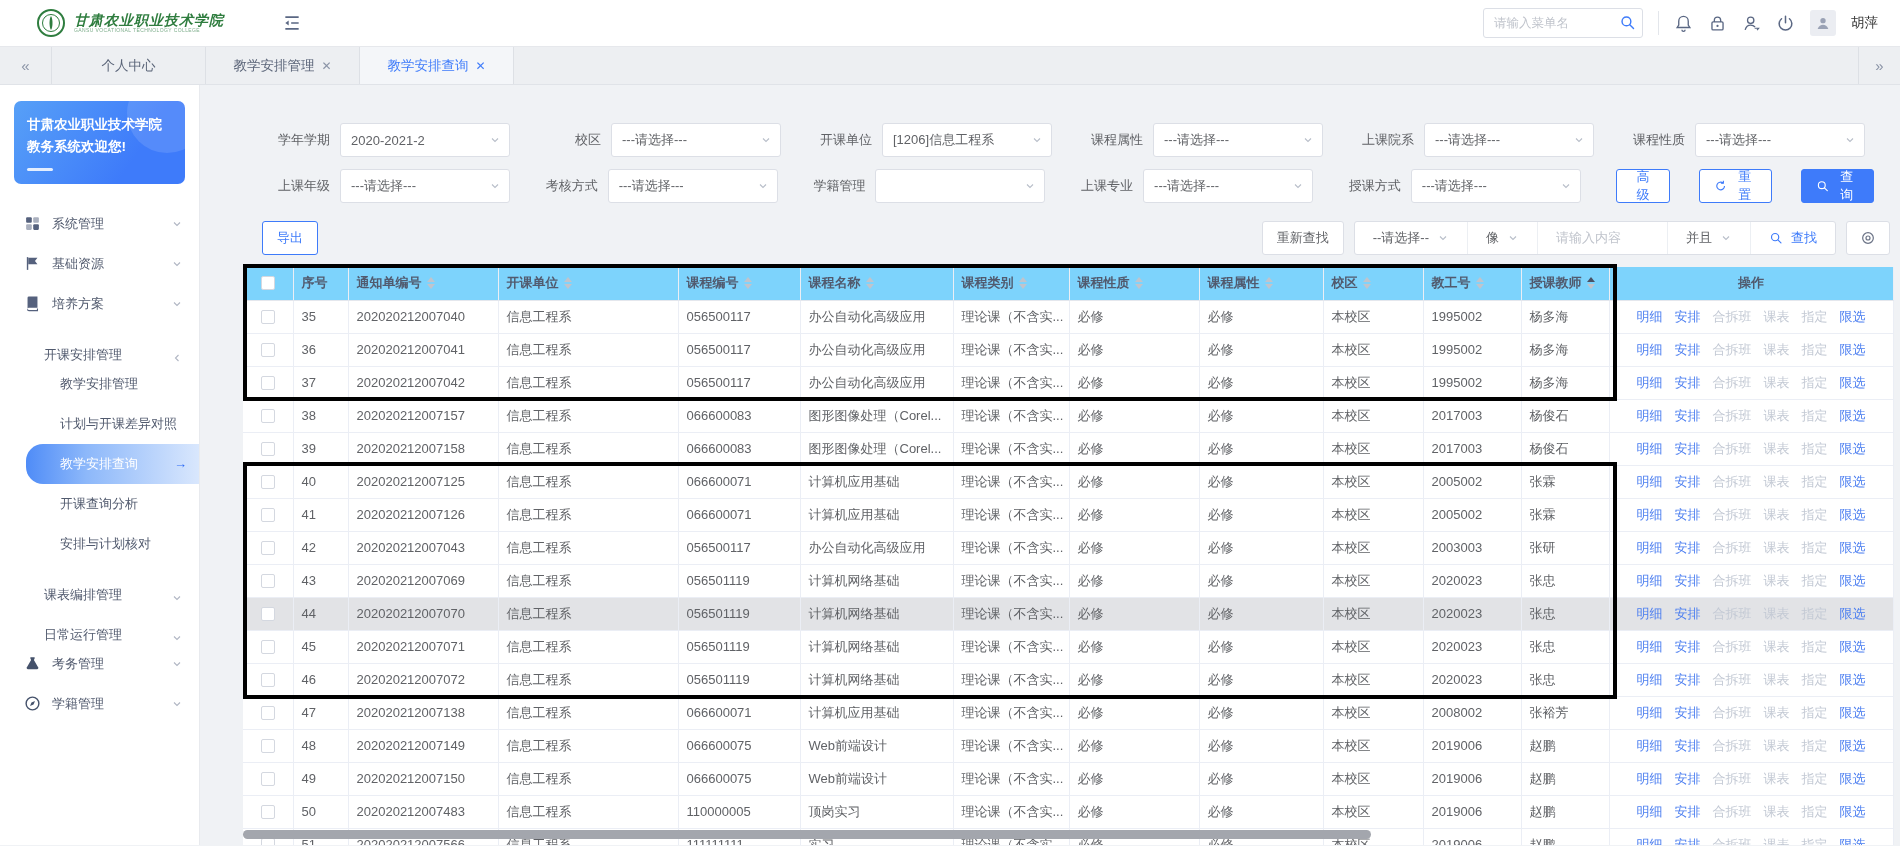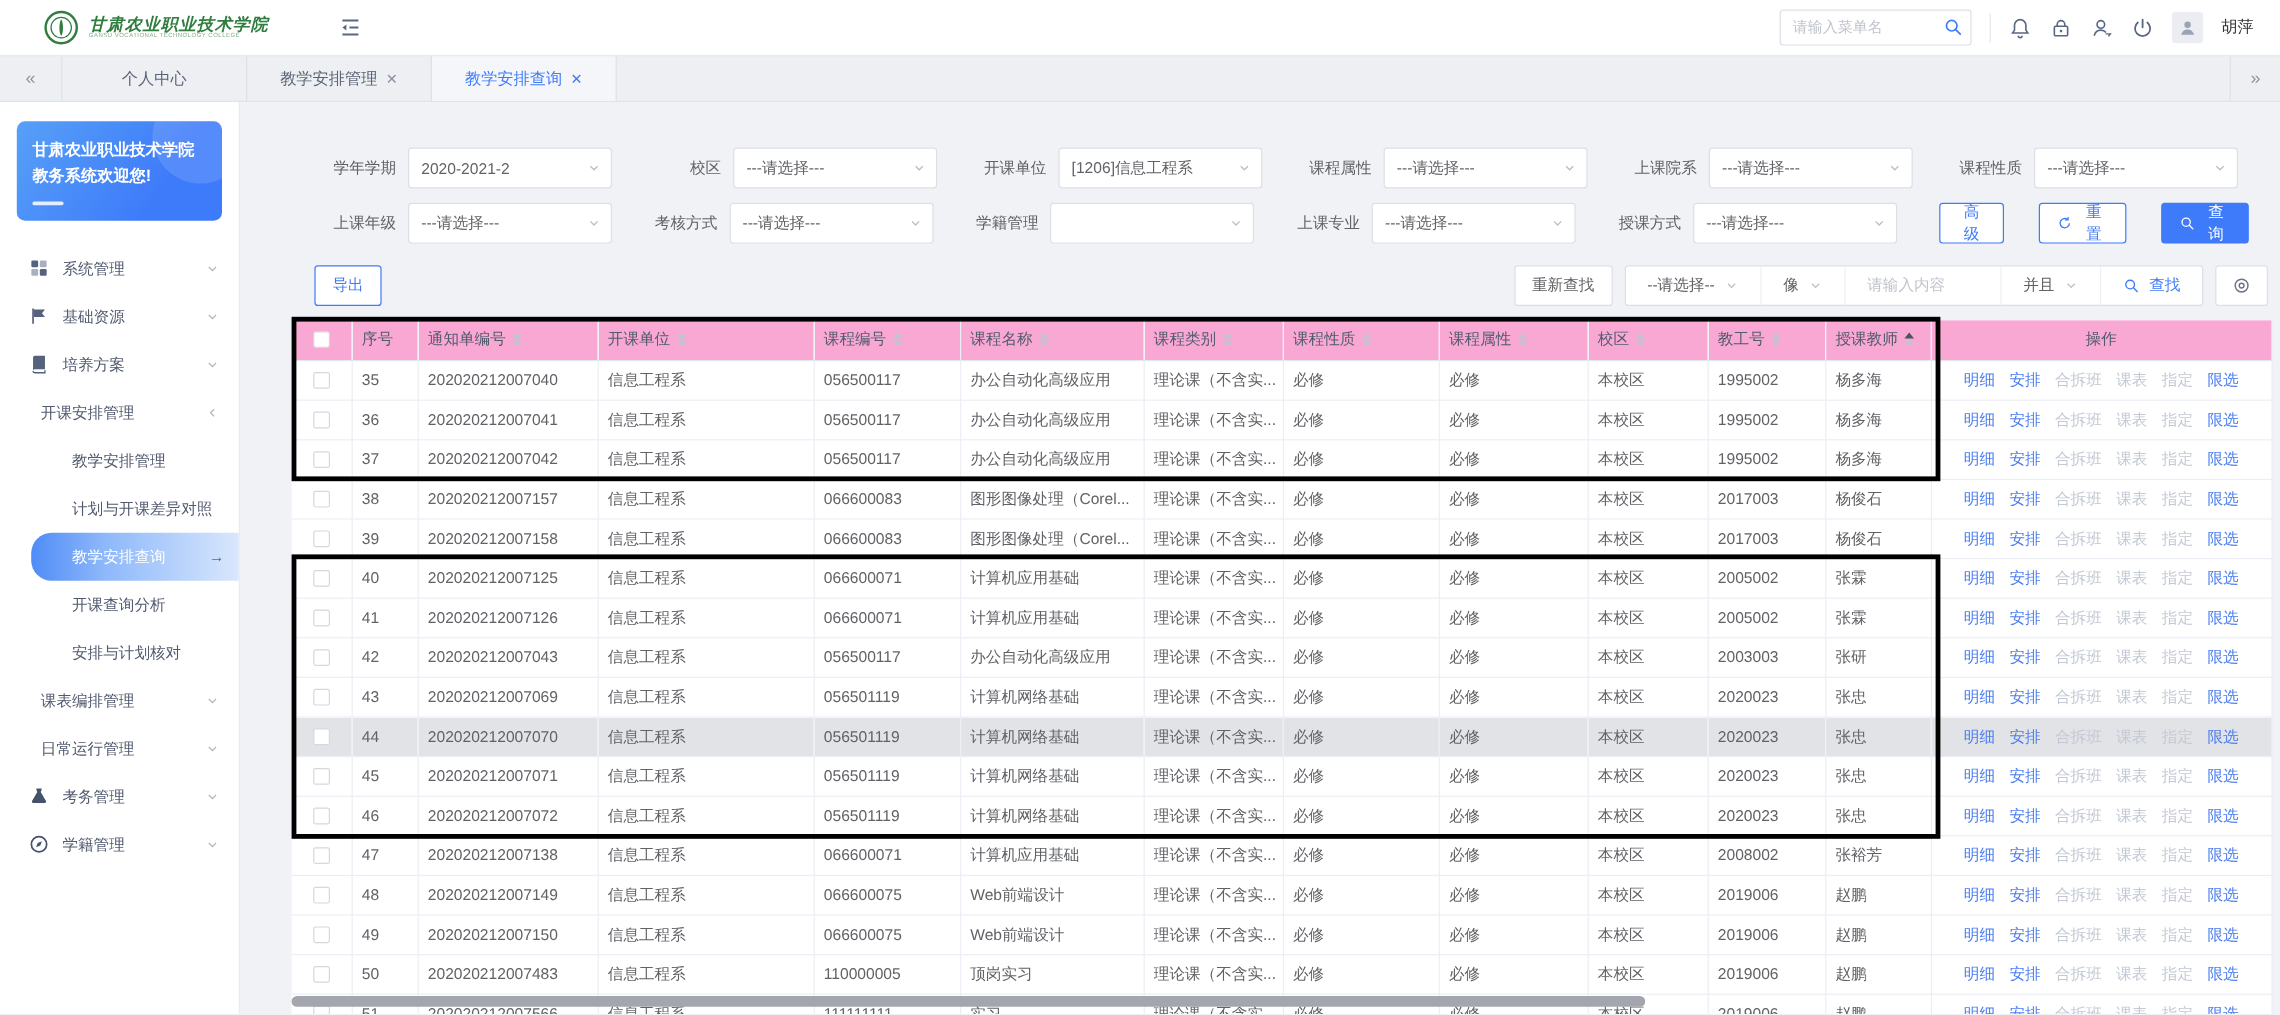--- a/index.html
+++ b/index.html
@@ -36,21 +36,21 @@
 
   
   #bodyrow { display:flex; height:760px; }
   #sidebar { width:200px; background:#fff; border-right:1px solid #e8eaee; padding-top:10px; overflow:hidden; }
   .banner { margin:6px 14px 20px 14px; border-radius:7px; padding:13px 10px 13px 13px; color:#fff; font-size:13.5px; font-weight:bold; line-height:1.65; background:linear-gradient(125deg,#57a0f7 0%,#3e7bfa 70%); position:relative; overflow:hidden; }
   .banner::before { content:""; position:absolute; right:-22px; top:-28px; width:80px; height:80px; border-radius:50%; background:rgba(255,255,255,.12); }
   .banner-bar { width:26px; height:3px; background:rgba(255,255,255,.85); border-radius:2px; margin-top:9px; }
   .mitem { height:40px; display:flex; align-items:center; font-size:13px; color:#515a6e; cursor:pointer; }
   .mitem .micon { width:18px; height:18px; margin:0 10px 0 24px; display:flex; color:#55617d; }
   .mitem .chev { margin-left:auto; margin-right:16px; color:#b0b6c3; display:flex; }
-  .mitem.lvl1 { padding-left:34px; }
+  .mitem.lvl1 { padding-left:44px;align-items:flex-end; }
   .mitem.lvl2 { padding-left:60px; }
   .mitem.parent-active { color:#3e7bfa; }
   .mitem.parent-active .micon { color:#3e7bfa; }
   .mitem.parent-active .chev { color:#3e7bfa; }
   .mitem.selected { margin-left:26px; padding-left:34px; border-radius:17px 0 0 17px; color:#fff;
      background:linear-gradient(90deg,#4f8cf7 0%,#8db8fa 35%,#d9e7fd 100%); }
   .mitem.selected .sel-arrow { margin-left:auto; margin-right:12px; color:#2e6cf5; font-weight:bold; }
   .micon.dark { color:#45526b; }
 
   
@@ -74,21 +74,21 @@
   .sg { display:flex; align-items:center; gap:8px; padding:0 18px; font-size:13px; color:#606266; border-right:1px solid #eceff3; cursor:pointer; }
   .sg:last-child { border-right:none; }
   .sg .dn { color:#b8bec9; display:flex; }
   .sg.ph { color:#c0c4cc; min-width:130px; }
   .sg.findbtn { color:#3e7bfa; }
   .gearbtn { width:44px; height:34px; background:#fff; border:1px solid #dcdfe6; border-radius:3px; display:flex; align-items:center; justify-content:center; color:#6b7386; cursor:pointer; }
 
   
   #tablewrap { margin:12px 0 0 43px; width:1650px; background:#fff; }
   table { border-collapse:collapse; table-layout:fixed; width:1650px; font-size:13px; }
-  th { height:33px; font-weight:400; color:#515a6e; text-align:left; padding:0 8px; border-right:1px solid #ebeef5; border-bottom:1px solid #e4e7ed; background:#f9a8d4; white-space:nowrap; overflow:hidden; }
+  th { height:33px; font-weight:700; color:#515a6e; text-align:left; padding:0 8px; border-right:1px solid #ebeef5; border-bottom:1px solid #e4e7ed; background:#7dd3fc; white-space:nowrap; overflow:hidden; }
   td { height:33px; color:#606266; padding:0 8px; border-right:1px solid #ebeef5; border-bottom:1px solid #ebeef5; white-space:nowrap; overflow:hidden; }
   tr.hl td { background:#e2e3e6; }
   .thflex { display:flex; align-items:center; gap:5px; }
   .carets { display:flex; flex-direction:column; gap:2px; }
   .car { width:0; height:0; border-left:4px solid transparent; border-right:4px solid transparent; }
   .car.up { border-bottom:5px solid #c0c4cc; }
   .car.down { border-top:5px solid #c0c4cc; }
   .car.up.on { border-bottom-color:#4a5265; }
   .cb { width:14px; height:14px; border:1px solid #d4d8e0; border-radius:2px; background:#fff; margin:0 auto; cursor:pointer; }
   td.opcell, th.opcell { border-left:1px solid #ebeef5; text-align:center; }

